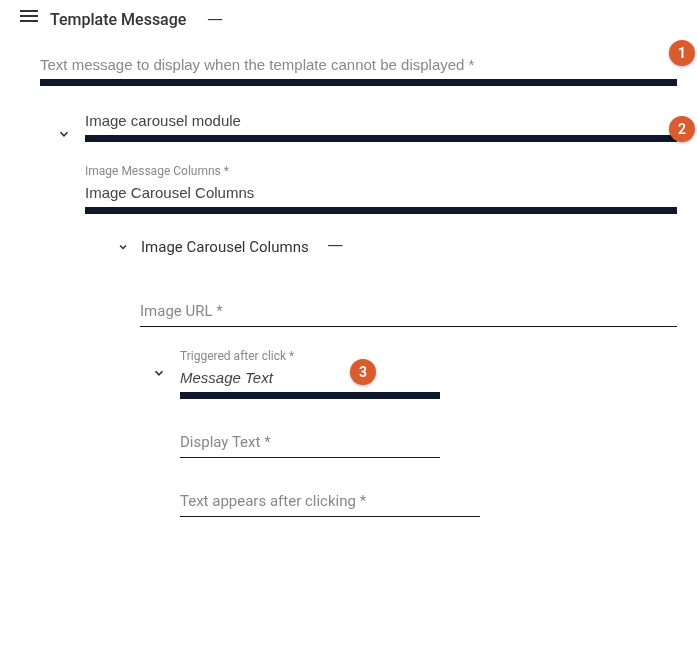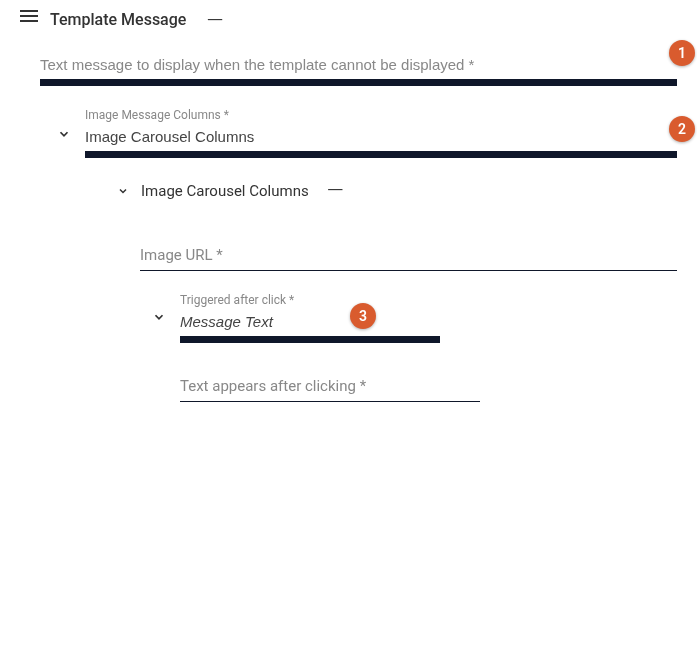--- a/index.html
+++ b/index.html
@@ -144,20 +144,21 @@
     <input class="field-input" type="text" placeholder="Text message to display when the template cannot be displayed *" style="">
     <div class="badge" style="right:-18px; top:-12px;">1</div>
   </div>
 
   <div class="level-2 field-group">
     <div class="chevron">
       <svg viewBox="0 0 24 24" fill="none" stroke="#333" stroke-width="3">
         <polyline points="6 9 12 15 18 9"></polyline>
       </svg>
     </div>
+    <input class="field-input" type="text" value="Image carousel module" style="">
     <div class="badge" style="right:-18px; top:8px;">2</div>
   </div>
 
   <div class="level-2 field-group">
     <span class="field-label">Image Message Columns *</span>
     <input class="field-input" type="text" value="Image Carousel Columns" style="">
   </div>
 
   <div class="sub-header" style="margin-left:95px;">
     <div class="sub-chevron">
@@ -177,18 +178,21 @@
     <div class="chevron" style="top:16px;">
       <svg viewBox="0 0 24 24" fill="none" stroke="#333" stroke-width="3">
         <polyline points="6 9 12 15 18 9"></polyline>
       </svg>
     </div>
     <span class="field-label">Triggered after click *</span>
     <input class="field-input" type="text" style="width: 260px; font-style: italic;" value="Message Text">
     <div class="badge" style="left:170px; top:10px;">3</div>
   </div>
 
+  <div class="level-4 field-group" style="margin-top:30px;">
+    <div class="placeholder-only" style="width:260px;">Display Text *</div>
+  </div>
 
   <div class="level-4 field-group" style="margin-top:30px;">
     <div class="placeholder-only" style="width:300px;">Text appears after clicking *</div>
   </div>
 
 </div>
 
 </body></html>

